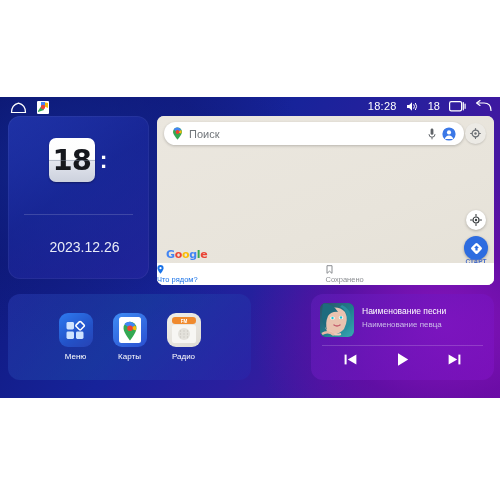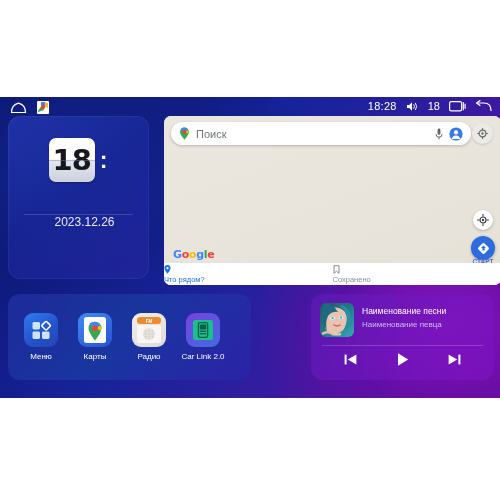--- a/index.html
+++ b/index.html
@@ -32,25 +32,25 @@
   .flip{
     width:46px;height:44px;border-radius:7px;
     background:linear-gradient(180deg,#ffffff 0%,#fdfdfd 48%,#e3e6ee 52%,#ccd1dd 100%);
     display:flex;align-items:center;justify-content:center;
     box-shadow:0 1px 2px rgba(0,0,0,.35);position:relative;
   }
   .flip:after{content:"";position:absolute;left:0;top:50%;width:100%;height:1px;background:rgba(120,130,150,.45);}
   .flip span{font-size:29px;font-weight:bold;color:#16181d;letter-spacing:-1px;font-family:"DejaVu Sans",sans-serif;}
   .colon{color:#fff;font-size:23px;font-weight:bold;padding:0 1px;}
   .divider{position:absolute;left:16px;top:98px;width:109px;height:1px;background:rgba(255,255,255,.16);}
-  .cdate{position:absolute;left:0;top:99px;width:153px;text-align:center;color:#e9ecf7;font-size:12px;}
+  .cdate{position:absolute;left:0;top:123px;width:153px;text-align:center;color:#e9ecf7;font-size:14px;}
   .cday{position:absolute;left:0;top:128px;width:141px;text-align:center;color:#e9ecf7;font-size:9.5px;}
 
   
-  #mapscard{position:absolute;left:164px;top:19px;width:337px;height:169px;border-radius:7px;background:#e9e5dd;overflow:hidden;}
+  #mapscard{position:absolute;left:157px;top:19px;width:337px;height:169px;border-radius:7px;background:#e9e5dd;overflow:hidden;}
   #mapcanvas{position:absolute;inset:0;background:linear-gradient(160deg,#ebe7df 0%,#e8e4db 60%,#e5e1d7 100%);}
   .searchbar{
     position:absolute;left:7px;top:6px;width:300px;height:23px;border-radius:12px;background:#fff;
     box-shadow:0 1px 3px rgba(0,0,0,.22);display:flex;align-items:center;padding:0 8px;box-sizing:border-box;gap:6px;
   }
   .sbtext{font-size:11px;color:#70757a;flex:1;}
   .gear-btn{position:absolute;right:8px;top:7px;width:21px;height:21px;border-radius:50%;background:#eceae5;
     display:flex;align-items:center;justify-content:center;box-shadow:0 1px 2px rgba(0,0,0,.15);}
   .glogo{position:absolute;left:9px;bottom:24px;font-size:11px;font-weight:bold;letter-spacing:-.3px;font-family:"DejaVu Sans",sans-serif;}
   .locbtn{position:absolute;right:8px;top:94px;width:20px;height:20px;border-radius:50%;background:#fff;
@@ -61,21 +61,21 @@
   .mtabs{position:absolute;left:0;bottom:0;width:100%;height:22px;background:#fff;display:flex;}
   .mtab{flex:1;display:flex;flex-direction:column;align-items:flex-start;justify-content:center;gap:1px;}
   .mtab span{font-size:7.5px;}
   .mtab.act span{color:#1a73e8;}
   .mtab.ina span{color:#8a8d91;}
 
   
   #dock{
     position:absolute;left:8px;top:197px;width:243px;height:86px;border-radius:12px;
     background:linear-gradient(130deg,rgba(42,58,180,.50) 0%,rgba(30,80,170,.42) 45%,rgba(40,40,175,.45) 100%);
-    display:flex;align-items:center;justify-content:flex-start;padding:12px 6px;box-sizing:border-box;
+    display:flex;align-items:center;justify-content:center;padding:12px 6px;box-sizing:border-box;
   }
   .app{display:flex;flex-direction:column;align-items:center;gap:5px;width:54px;}
   .appicon{width:34px;height:34px;border-radius:9px;display:flex;align-items:center;justify-content:center;position:relative;overflow:hidden;}
   .applbl{font-size:8px;color:#ffffff;white-space:nowrap;}
   .ic-menu{background:linear-gradient(145deg,#2e7bf0 0%,#2352c8 60%,#2742b4 100%);}
   .ic-maps{background:linear-gradient(145deg,#3f8df5 0%,#2a4fd0 100%);}
   .ic-radio{background:linear-gradient(145deg,#f0eee9 0%,#dedbd4 100%);}
   .ic-bt{background:linear-gradient(145deg,#27a8e8 0%,#2a5fd8 100%);}
   .ic-cl{background:linear-gradient(145deg,#7a3fe0 0%,#3f6de0 100%);}
 
@@ -288,32 +288,20 @@
             <circle cx="13.5" cy="24" r=".7"></circle>
               <circle cx="17" cy="24" r=".7"></circle>
               <circle cx="20.5" cy="24" r=".7"></circle>
           </g>
         </svg>
       </div>
       <div class="applbl">Радио</div>
     </div>
 
 
-    <div class="app">
-      <div class="appicon ic-cl">
-        <svg width="34" height="34" viewBox="0 0 34 34">
-          <rect x="7" y="7" width="20" height="20" rx="2.2" fill="#19c08a"></rect>
-          <rect x="12.4" y="9.6" width="9.2" height="14.8" rx="1.6" fill="none" stroke="#0a5f46" stroke-width="1.3"></rect>
-          <rect x="13.8" y="11.4" width="6.4" height="5" rx=".7" fill="#0a5f46"></rect>
-          <rect x="13.8" y="17.6" width="6.4" height="1.3" fill="#0a5f46"></rect>
-          <rect x="13.8" y="20" width="6.4" height="1.3" fill="#0a5f46"></rect>
-        </svg>
-      </div>
-      <div class="applbl">Car Link 2.0</div>
-    </div>
 
   </div>
 
   <div id="music">
     <div class="albumart">
       <svg width="34" height="34" viewBox="0 0 34 34">
         <defs>
           <linearGradient id="hairg" x1="0" y1="0" x2="1" y2="1">
             <stop offset="0%" stop-color="#2f4f63"></stop>
               <stop offset="55%" stop-color="#1f7f8e"></stop>

